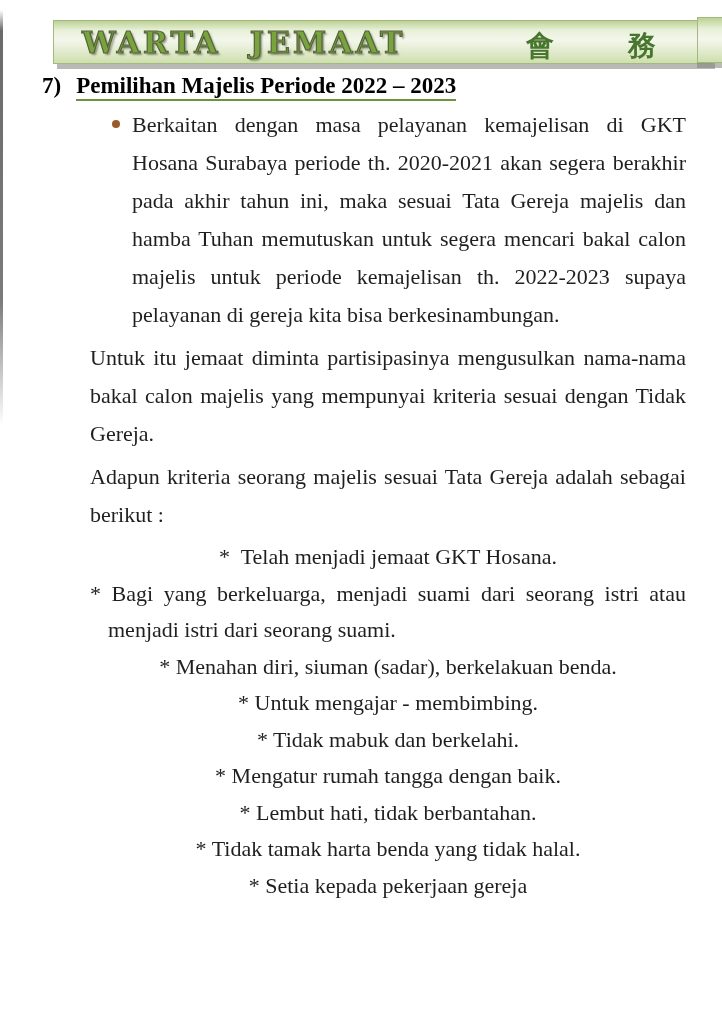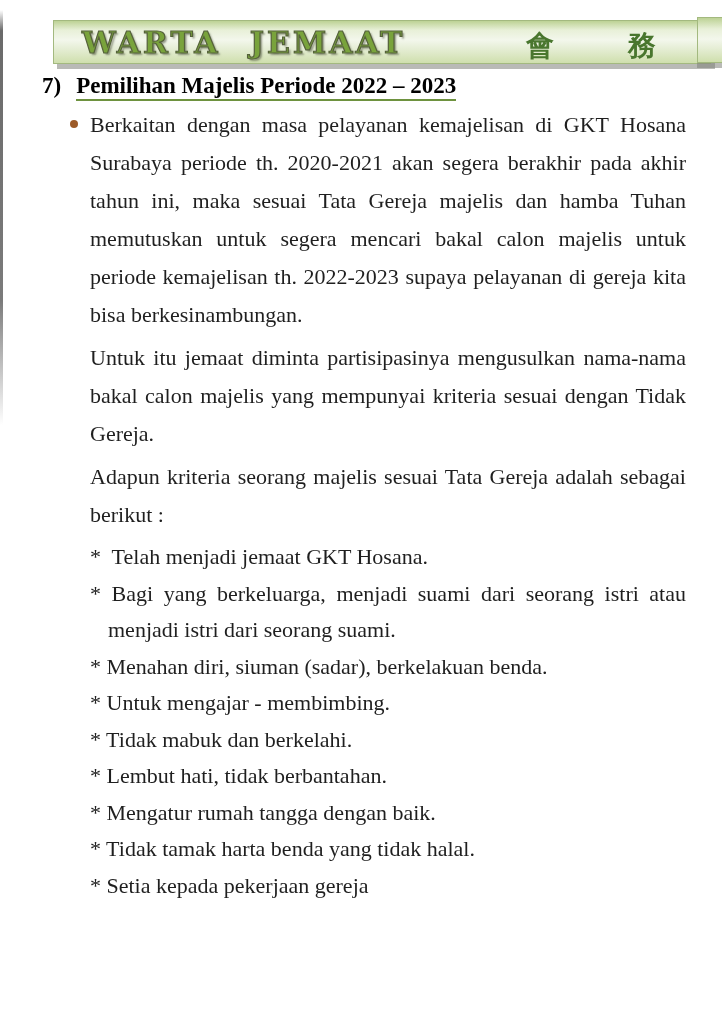--- a/index.html
+++ b/index.html
@@ -69,32 +69,32 @@
     padding-bottom:1px;
   }
   
   .body-col{
     position:absolute;left:90px;top:106px;width:596px;
     color:#1f1f1f;
     font-size:22px;
     line-height:38px;
   }
   .body-col p{margin:0 0 5px 0;text-align:justify;}
-  .bullet-para{position:relative;}
+  .bullet-para{position:relative;margin-left:42px;}
   .bullet-dot{
     position:absolute;left:-20px;top:14px;
     width:8px;height:8px;border-radius:50%;
     background:#9c5a28;
   }
   .list{margin-top:2px;}
   .list-item{
     line-height:36.5px;
     padding-left:18px;
     text-indent:-18px;
-    text-align:left;
+    text-align:center;
   }
   .list-item.justify{text-align:justify;}
   .marker{display:inline;}
 </style>
 </head>
 <body>
 
 <div class="page">
 
   <div class="edge-strip"></div>
@@ -119,21 +119,21 @@
     <p>Untuk itu jemaat diminta partisipasinya mengusulkan nama-nama bakal calon majelis yang mempunyai kriteria sesuai dengan Tidak Gereja.</p>
 
     <p>Adapun kriteria seorang majelis sesuai Tata Gereja adalah sebagai berikut :</p>
 
     <div class="list">
       <div class="list-item"><span class="marker">*</span>&nbsp; <span>Telah menjadi jemaat GKT Hosana.</span></div>
       <div class="list-item justify"><span class="marker">*</span> <span>Bagi yang berkeluarga, menjadi suami dari seorang istri atau menjadi istri dari seorang suami.</span></div>
       <div class="list-item"><span class="marker">*</span> <span>Menahan diri, siuman (sadar), berkelakuan benda.</span></div>
       <div class="list-item"><span class="marker">*</span> <span>Untuk mengajar - membimbing.</span></div>
       <div class="list-item"><span class="marker">*</span> <span>Tidak mabuk dan berkelahi.</span></div>
+      <div class="list-item"><span class="marker">*</span> <span>Mengatur rumah tangga dengan baik.</span></div>
       <div class="list-item"><span class="marker">*</span> <span>Lembut hati, tidak berbantahan.</span></div>
-      <div class="list-item"><span class="marker">*</span> <span>Mengatur rumah tangga dengan baik.</span></div>
       <div class="list-item"><span class="marker">*</span> <span>Tidak tamak harta benda yang tidak halal.</span></div>
       <div class="list-item"><span class="marker">*</span> <span>Setia kepada pekerjaan gereja</span></div>
     </div>
 
   </div>
 
 </div>
 
 </body></html>

